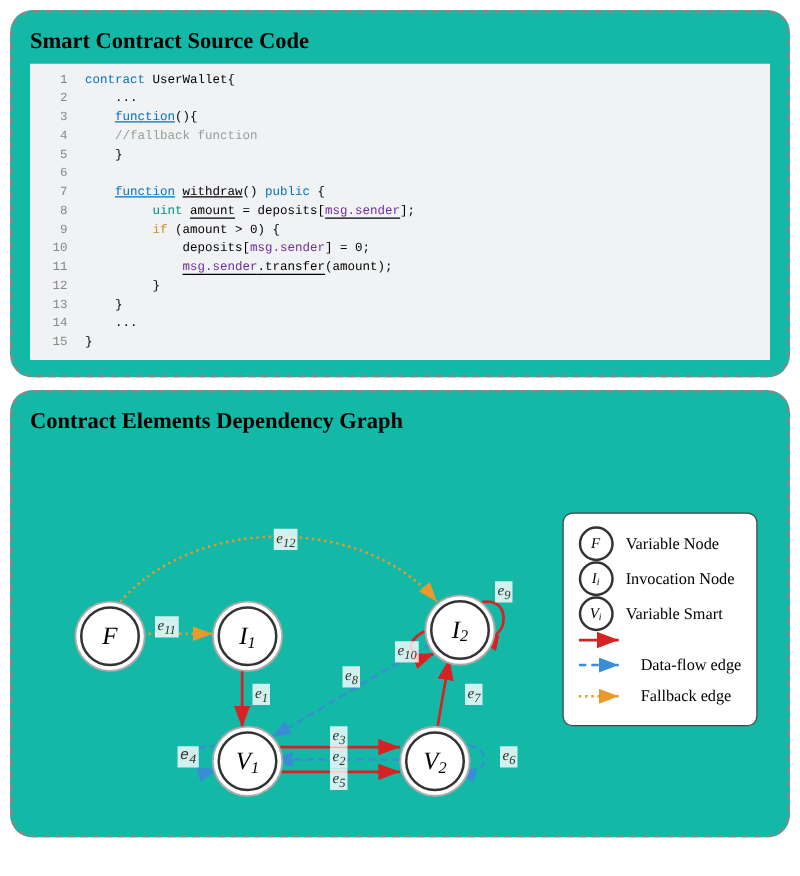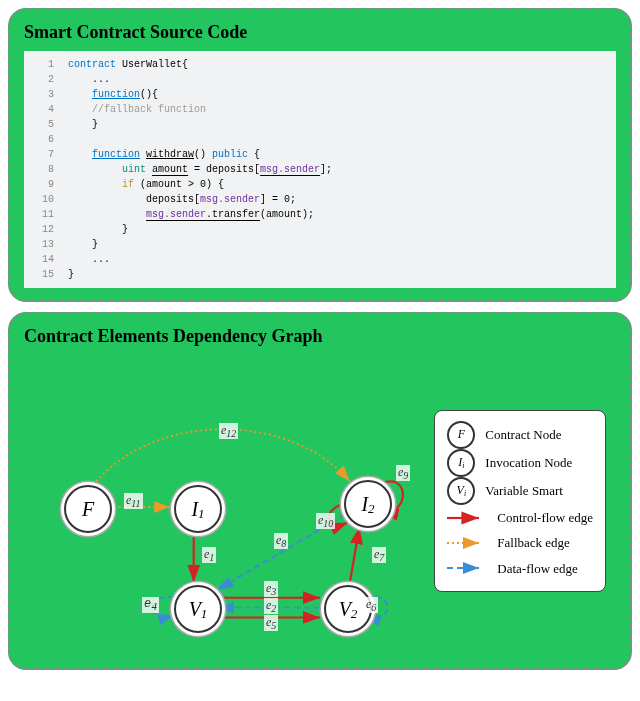--- a/index.html
+++ b/index.html
@@ -8,21 +8,21 @@
   font-family: Georgia, serif;
   background: #fff;
   width: 640px;
   box-sizing: border-box;
 }
 .panel {
   border: 2px dashed #888;
   border-radius: 18px;
   padding: 12px 14px;
   margin-bottom: 10px;
-  background: #22c55e;
+  background: #14b8a6;
   position: relative;
 }
 .panel-title {
   font-weight: bold;
   font-size: 18px;
   margin-bottom: 8px;
 }
 .code-block {
   background: #f1f2f4;
   font-family: 'Courier New', monospace;
@@ -208,49 +208,48 @@
     <div class="edge-label" style="left:195px; top:68px;">e<sub>12</sub></div>
     <div class="edge-label" style="left:178px; top:192px;">e<sub>1</sub></div>
     <div class="edge-label" style="left:348px; top:192px;">e<sub>7</sub></div>
     <div class="edge-label" style="left:250px; top:178px;">e<sub>8</sub></div>
     <div class="edge-label" style="left:372px; top:110px;">e<sub>9</sub></div>
     <div class="edge-label" style="left:292px; top:158px;">e<sub>10</sub></div>
     <div class="edge-label" style="left:240px; top:226px;">e<sub>3</sub></div>
     <div class="edge-label" style="left:240px; top:243px;">e<sub>2</sub></div>
     <div class="edge-label" style="left:240px; top:260px;">e<sub>5</sub></div>
     <div class="edge-label" style="left:118px; top:242px;font-family:Liberation Mono, monospace;">e<sub>4</sub></div>
-    <div class="edge-label" style="left:340px; top:242px;">e<sub>6</sub></div>
+    <div class="edge-label" style="left:376px; top:242px;">e<sub>6</sub></div>
 
     <div class="legend">
       <div class="legend-row">
         <span class="legend-node">F</span>
-        <span>Contract Node</span>
+        <span>Variable Node</span>
       </div>
       <div class="legend-row">
         <span class="legend-node">I<sub>i</sub></span>
         <span>Invocation Node</span>
       </div>
       <div class="legend-row">
         <span class="legend-node">V<sub>i</sub></span>
         <span>Variable Smart</span>
       </div>
       <div class="legend-row">
         <svg class="legend-arrow">
             <line x1="0" y1="7" x2="32" y2="7" stroke="#d62222" stroke-width="2.2" marker-end="url(#arr-red)"></line>
           </svg>
-        <span>Control-flow edge</span>
+      </div>
+      <div class="legend-row">
+        <svg class="legend-arrow">
+            <line x1="0" y1="7" x2="32" y2="7" stroke="#3a8cd6" stroke-width="2" stroke-dasharray="6 4" marker-end="url(#arr-blue)"></line>
+          </svg>
+        <span>Data-flow edge</span>
       </div>
       <div class="legend-row">
         <svg class="legend-arrow">
             <line x1="0" y1="7" x2="32" y2="7" stroke="#e89a2a" stroke-width="2" stroke-dasharray="2 3" marker-end="url(#arr-orange)"></line>
           </svg>
         <span>Fallback edge</span>
       </div>
-      <div class="legend-row">
-        <svg class="legend-arrow">
-            <line x1="0" y1="7" x2="32" y2="7" stroke="#3a8cd6" stroke-width="2" stroke-dasharray="6 4" marker-end="url(#arr-blue)"></line>
-          </svg>
-        <span>Data-flow edge</span>
-      </div>
     </div>
 
   </div>
 </div>
 
 </body></html>

